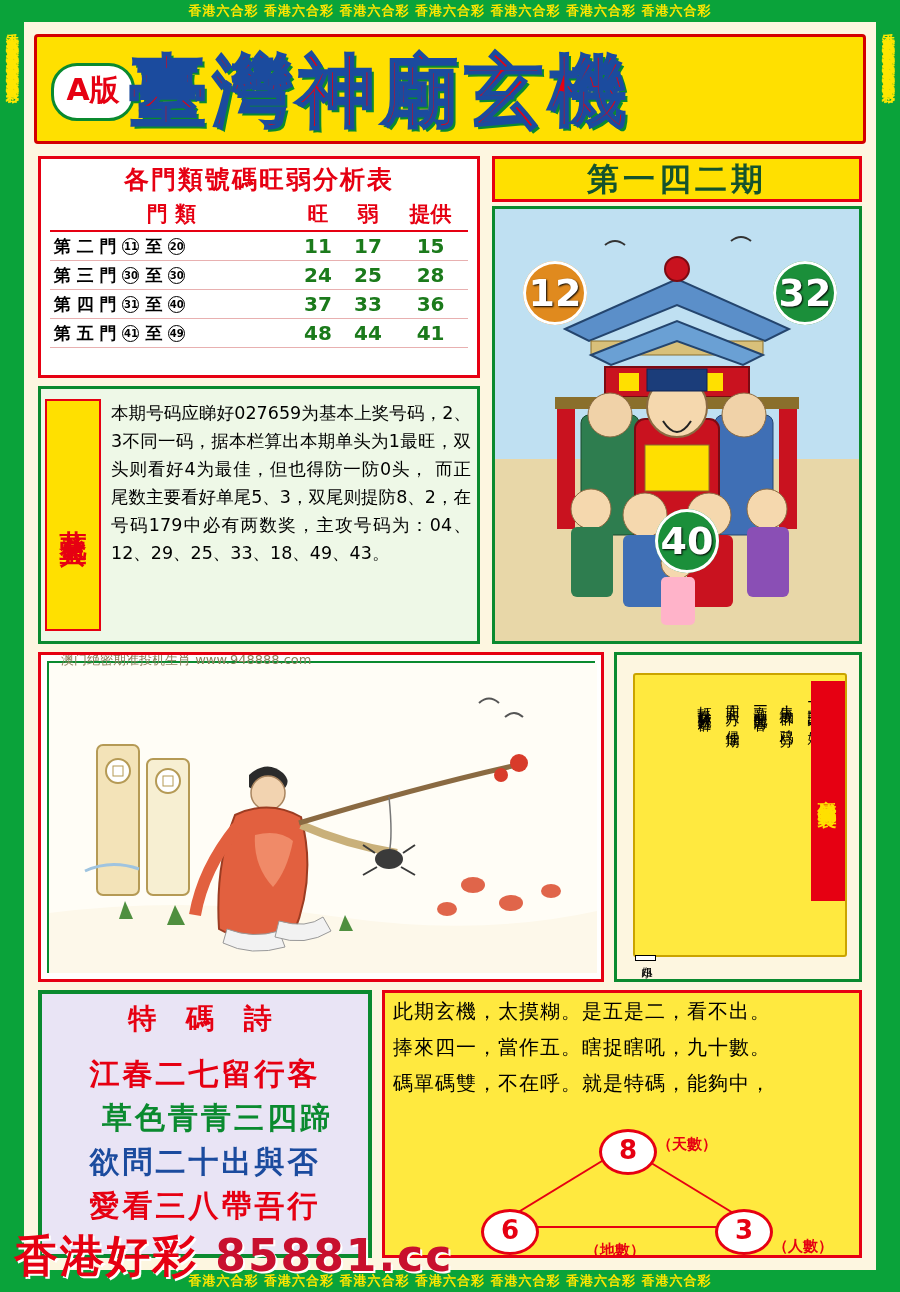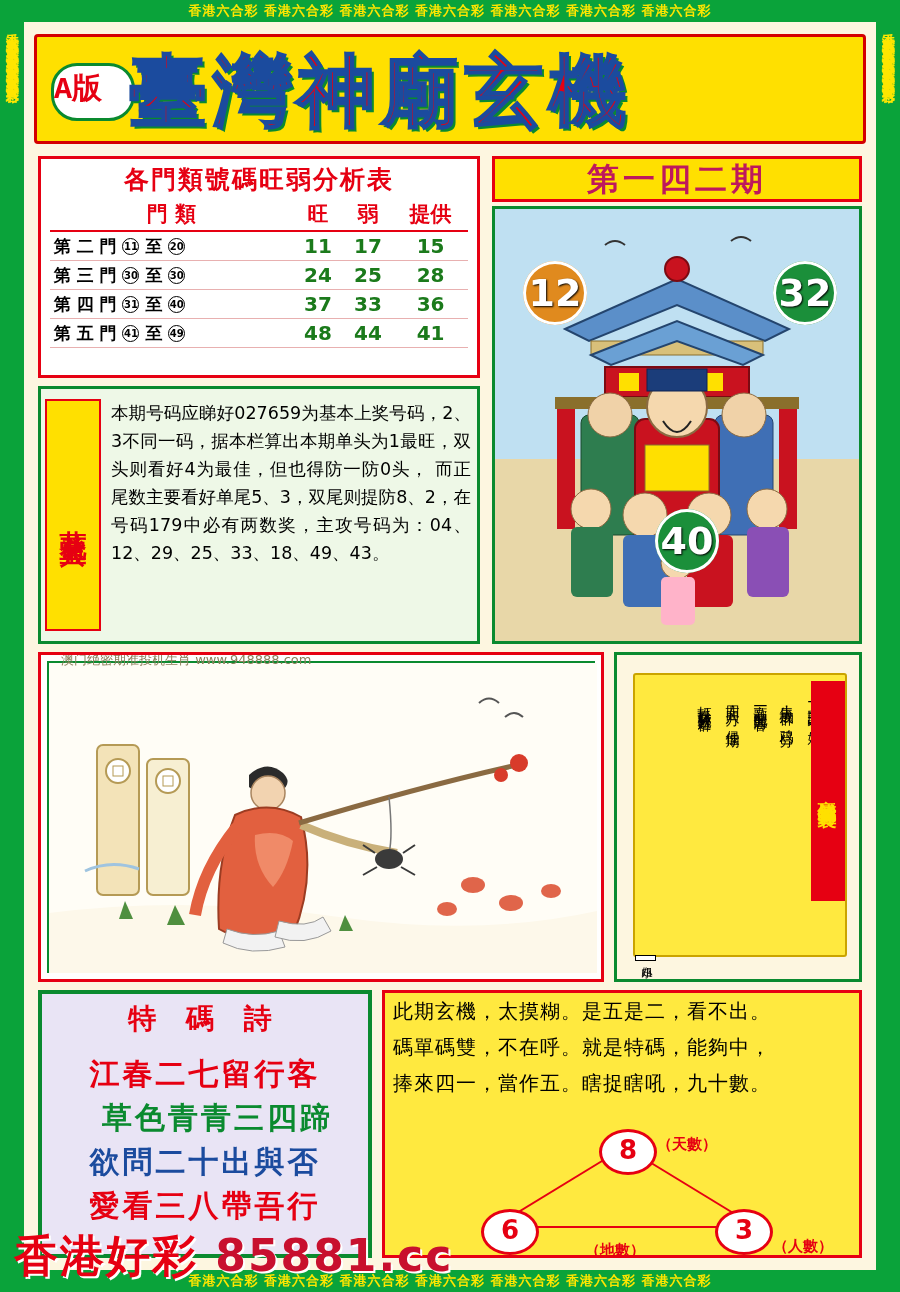--- a/index.html
+++ b/index.html
@@ -63,21 +63,21 @@
     letter-spacing:6px;
     font-family:"DejaVu Sans",sans-serif;
     white-space:nowrap;
   }
   .banner-badge{
     position:absolute;left:14px;top:26px;width:78px;height:52px;
     background:#ffffff;
     border:3px solid #0a8a2f;
     border-radius:26px;
     color:#e60012;
-    font-size:30px;font-weight:bold;line-height:48px;text-align:left;font-family:Liberation Mono, monospace;
+    font-size:30px;font-weight:bold;line-height:48px;text-align:center;
   }
   
   .tablebox{
     position:absolute;left:14px;top:134px;width:442px;height:222px;
     background:#ffffff;
     border:3px solid #e60012;
     box-sizing:border-box;
   }
   .tablebox h3{
     margin:0;padding:4px 0 2px;
@@ -108,21 +108,21 @@
     width:15px;height:15px;line-height:15px;font-size:10px;text-align:center;
     vertical-align:middle;
   }
   
   .issuebox{
     position:absolute;left:468px;top:134px;width:370px;height:46px;
     background:#ffe000;
     border:3px solid #e60012;
     box-sizing:border-box;
     text-align:center;
-    font-size:32px;font-weight:bold;color:#be185d;line-height:40px;
+    font-size:32px;font-weight:bold;color:#14532d;line-height:40px;
     letter-spacing:4px;
   }
   
   .picbox{
     position:absolute;left:468px;top:184px;width:370px;height:438px;
     border:3px solid #0a8a2f;
     background:#cfe6f5;
     box-sizing:border-box;
     overflow:hidden;
   }
@@ -463,22 +463,22 @@
     <div class="poembox">
       <h4>特 碼 詩</h4>
       <div class="poem-line">江春二七留行客</div>
       <div class="poem-line g">草色青青三四蹄</div>
       <div class="poem-line b">欲問二十出與否</div>
       <div class="poem-line">愛看三八帶吾行</div>
     </div>
 
     <div class="riddle">
       <p>此期玄機，太摸糊。是五是二，看不出。</p>
+      <p>捧來四一，當作五。瞎捉瞎吼，九十數。</p>
       <p>碼單碼雙，不在呼。就是特碼，能夠中，</p>
-      <p>捧來四一，當作五。瞎捉瞎吼，九十數。</p>
       <svg style="position:absolute;left:60px;top:130px;" width="360" height="120">
         <line x1="180" y1="24" x2="62" y2="96" stroke="#e60012" stroke-width="2"></line>
         <line x1="180" y1="24" x2="298" y2="96" stroke="#e60012" stroke-width="2"></line>
         <line x1="62" y1="104" x2="298" y2="104" stroke="#e60012" stroke-width="2"></line>
       </svg>
       <div class="oval" style="left:214px;top:136px;">8</div>
       <div class="oval-lbl" style="left:272px;top:142px;">（天數）</div>
       <div class="oval" style="left:96px;top:216px;">6</div>
       <div class="oval" style="left:330px;top:216px;">3</div>
       <div class="oval-lbl" style="left:388px;top:244px;">（人數）</div>

